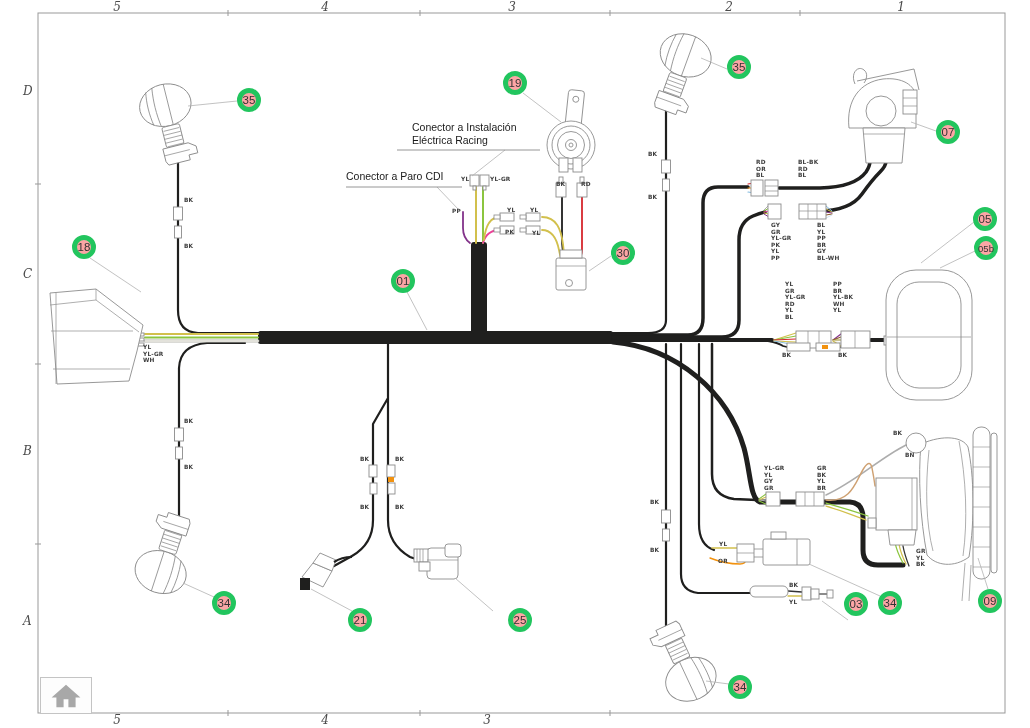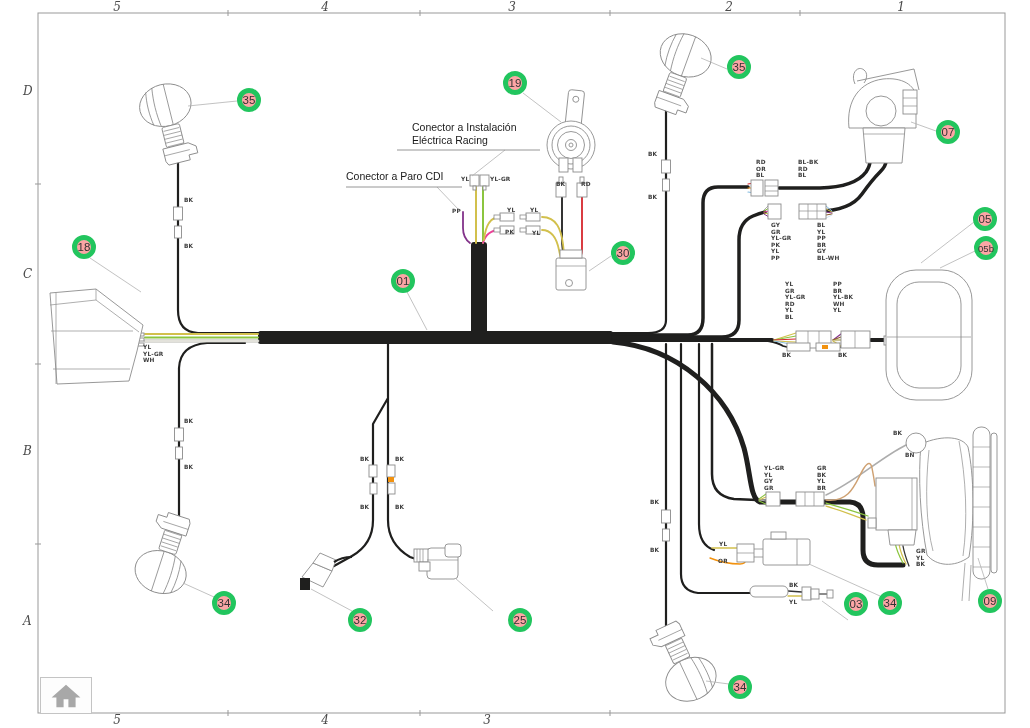--- a/index.html
+++ b/index.html
@@ -389,21 +389,21 @@
       <div class="callout" style="left: 237px; top: 88px;">35</div>
       <div class="callout" style="left: 503px; top: 71px;">19</div>
       <div class="callout" style="left: 727px; top: 55px;">35</div>
       <div class="callout" style="left: 936px; top: 120px;">07</div>
       <div class="callout" style="left: 72px; top: 235px;">18</div>
       <div class="callout" style="left: 973px; top: 207px;">05</div>
       <div class="callout" style="left: 974px; top: 236px; font-size: 9.5px;">05b</div>
       <div class="callout" style="left: 611px; top: 241px;">30</div>
       <div class="callout" style="left: 391px; top: 269px;">01</div>
       <div class="callout" style="left: 212px; top: 591px;">34</div>
-      <div class="callout" style="left: 348px; top: 608px;">32</div>
+      <div class="callout" style="left: 348px; top: 608px;">21</div>
       <div class="callout" style="left: 508px; top: 608px;">25</div>
       <div class="callout" style="left: 844px; top: 592px;">03</div>
       <div class="callout" style="left: 878px; top: 591px;">34</div>
       <div class="callout" style="left: 978px; top: 589px;">09</div>
       <div class="callout" style="left: 728px; top: 675px;">34</div>
     </div>
 
 <div id="home-btn">
   <svg width="40" height="28" viewBox="0 0 50 34">
     <path d="M25,3 L7,19 L13,19 L13,31 L22,31 L22,21 L28,21 L28,31 L37,31 L37,19 L43,19 Z" fill="#a8a8a8"></path>

